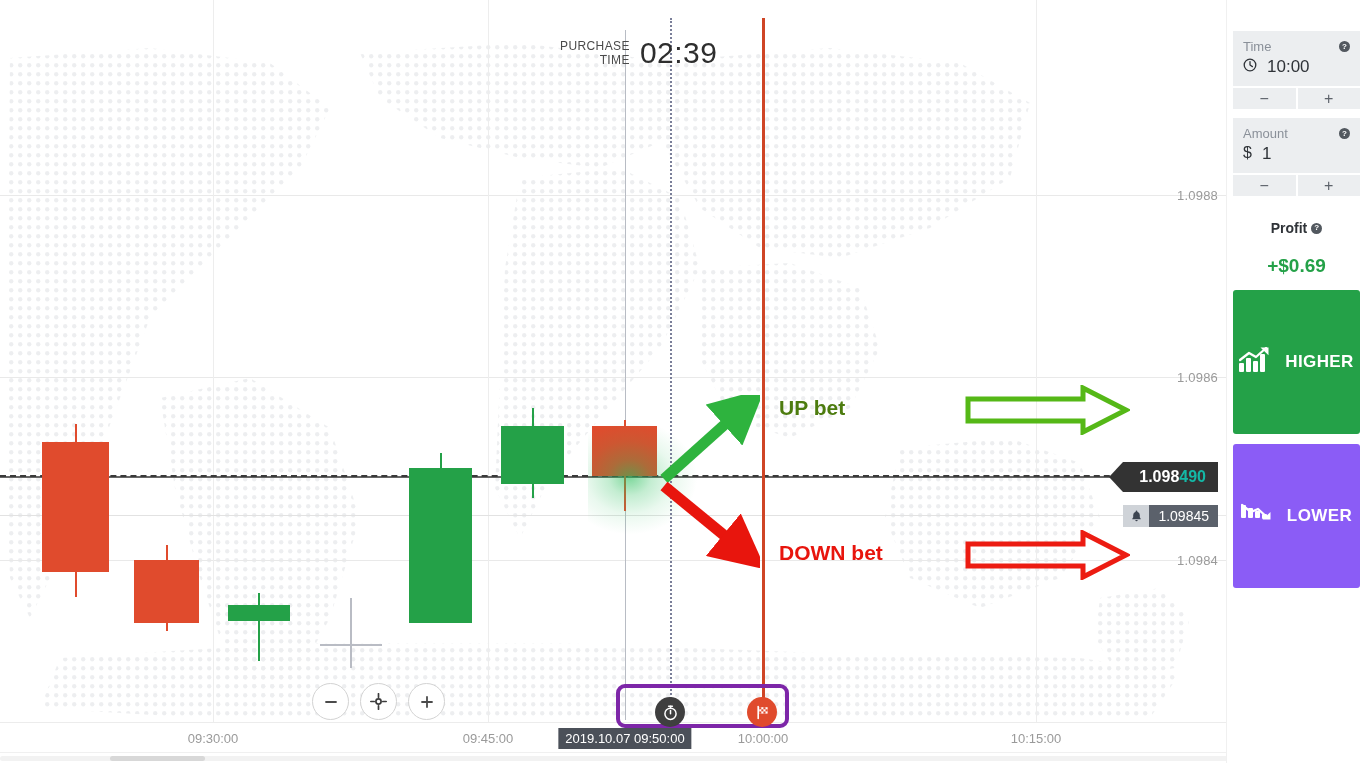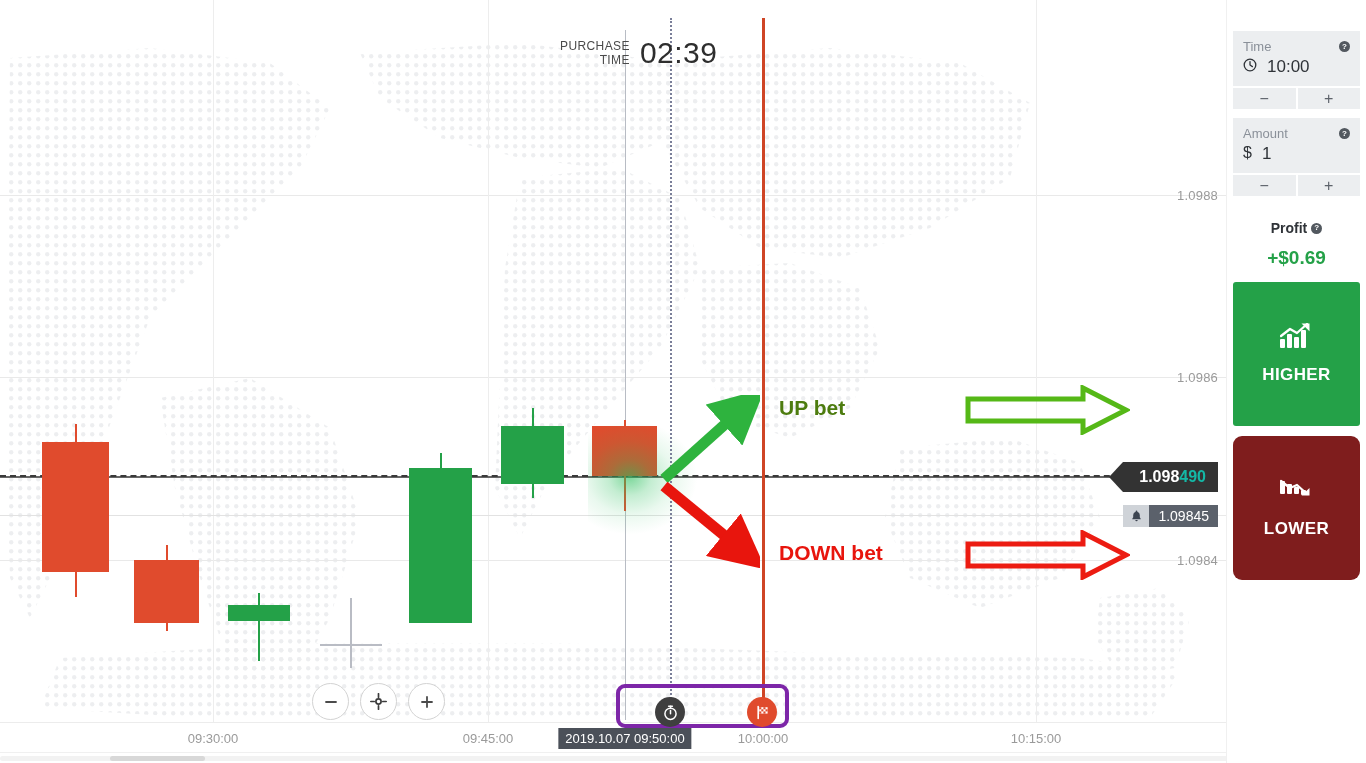--- a/index.html
+++ b/index.html
@@ -241,30 +241,30 @@
     justify-content: center; gap: 4px;
     font-size: 14px; font-weight: bold; color: #2f3338;
   }
   #profit-pct {
     margin-top: 2px; text-align: center; color: #3db551;
     font-size: 40px; font-weight: 300; line-height: 46px;
   }
   #profit-pct .pct { font-size: 22px; }
   #profit-amt {
     text-align: center; color: #24a148;
-    font-size: 19px; font-weight: bold; margin-top: 11px;
+    font-size: 19px; font-weight: bold; margin-top: 19px;
   }
   .trade-btn {
     margin-top: 13px; height: 144px; border-radius: 3px;
-    display: flex; flex-direction: column;
+    display: flex; flex-direction: row;
     align-items: center; justify-content: center;
     color: #fff; gap: 12px; cursor: pointer;
   }
   #higher-button { background: #24a148; }
-  #lower-button  { background: #7f1d1d; margin-top: 10px; border-radius: 9px; }
+  #lower-button  { background: #8b5cf6; margin-top: 10px; }
   .trade-btn .label {
     font-size: 17px; font-weight: bold; letter-spacing: .4px;
   }
 </style>
 </head>
 <body>
 
 <div id="app">
 
   <div id="chart-area">

